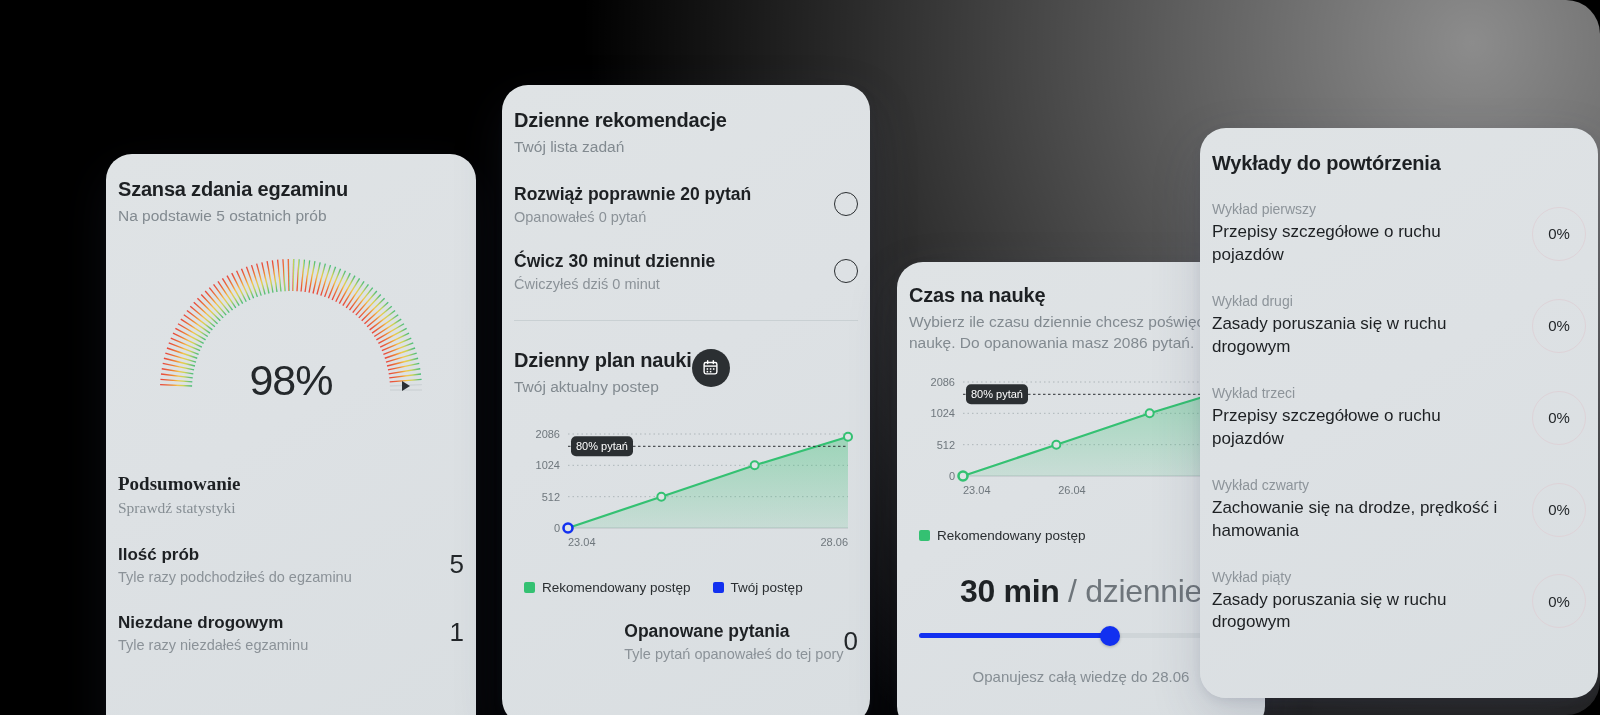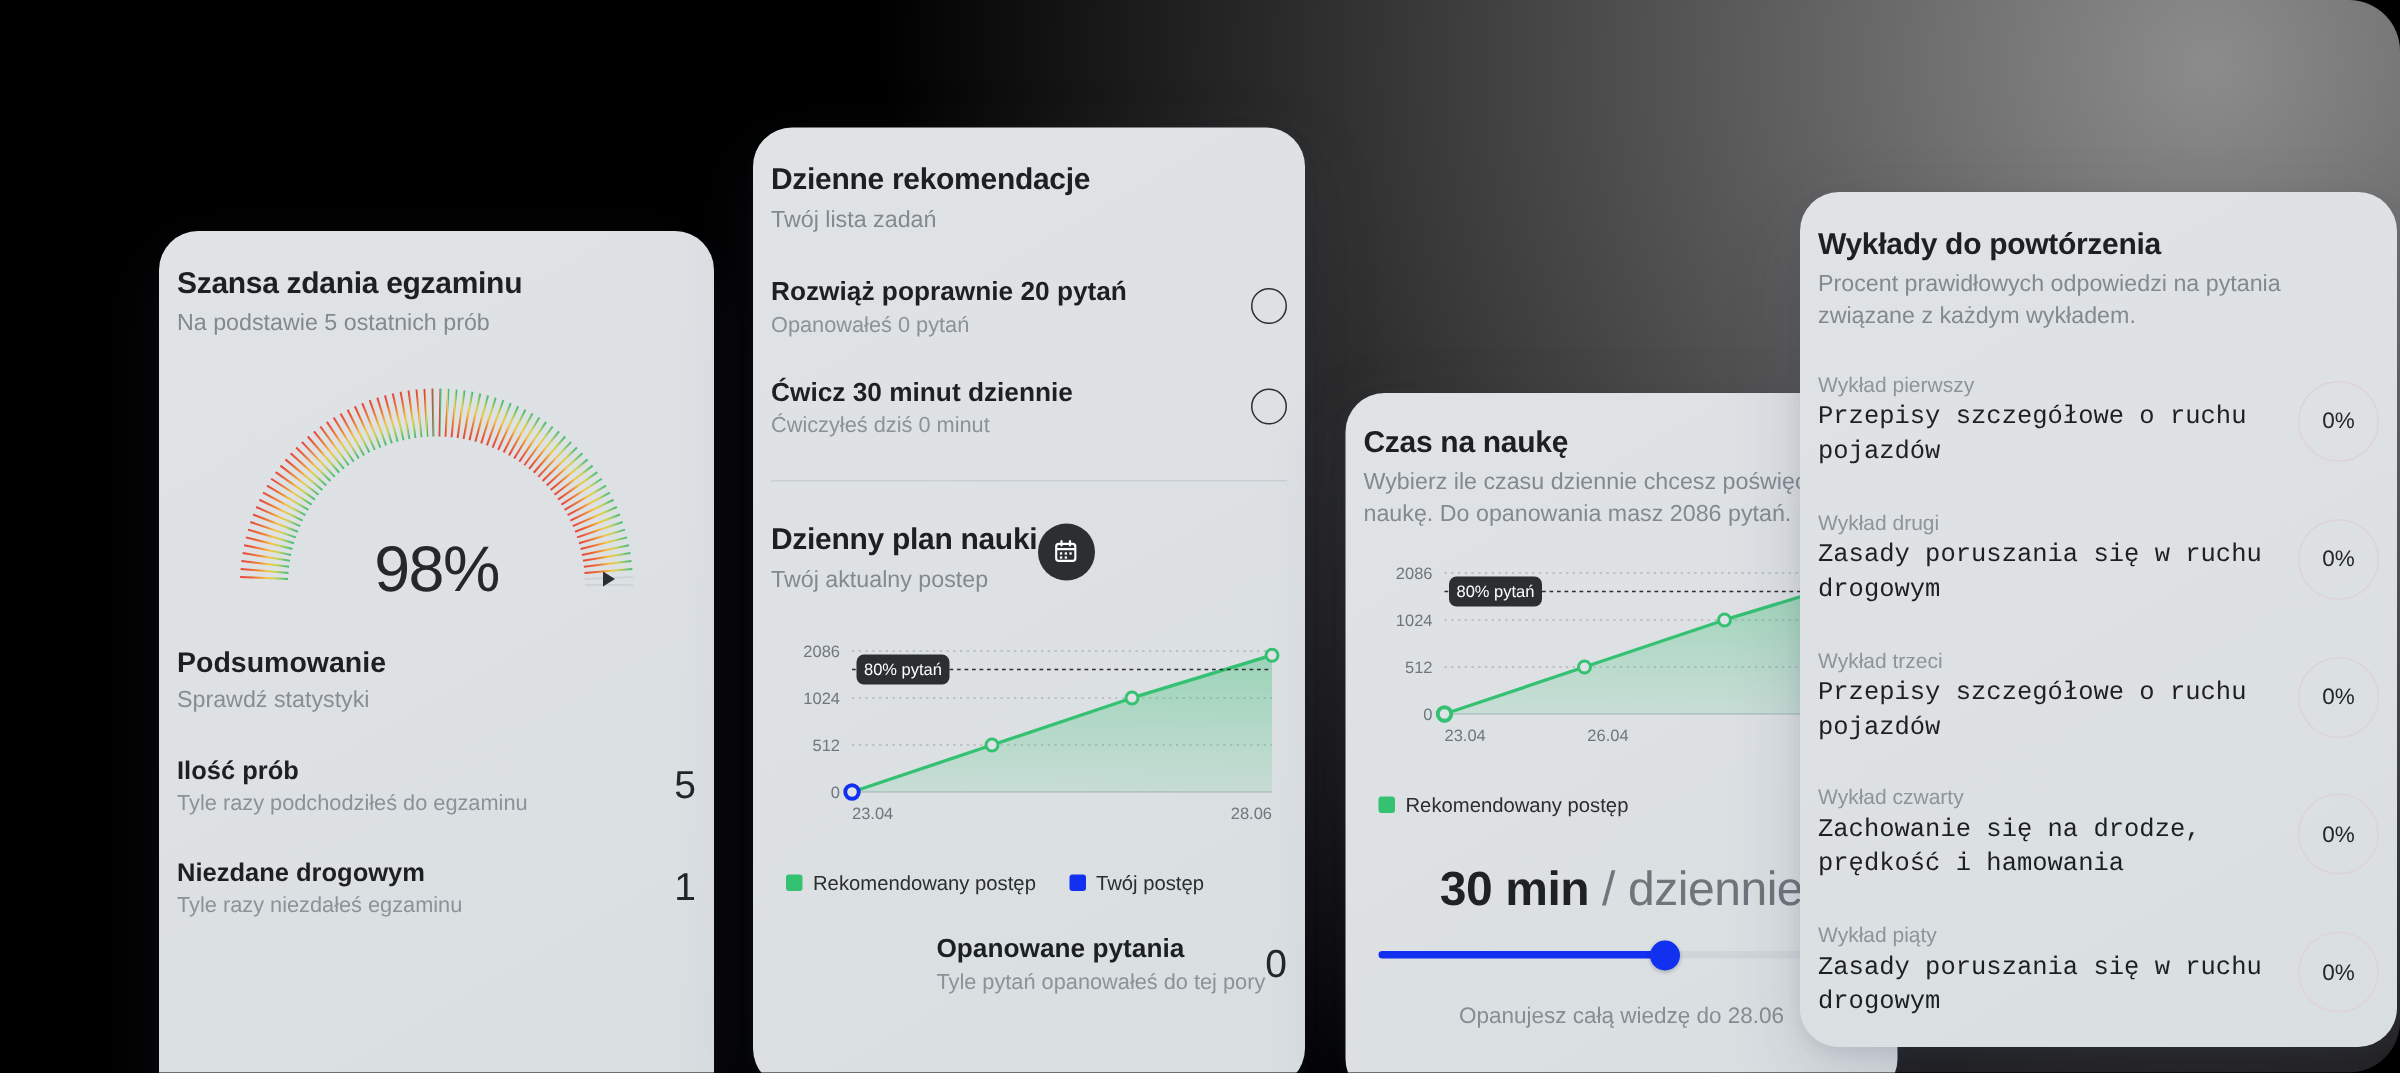--- a/index.html
+++ b/index.html
@@ -56,21 +56,21 @@
     font-size: 43px; font-weight: 400; color: #24282b; letter-spacing: -1px;
   }
   .gauge-needle {
     position: absolute; right: 16px; bottom: 6px;
     width: 0; height: 0;
     border-top: 5px solid transparent;
     border-bottom: 5px solid transparent;
     border-left: 8px solid #2b2f33;
   }
 
-  .sec-head { margin-top: 35px; }
+  .sec-head { margin-top: 76px; font-family: Liberation Serif, serif; }
   .sec-head .t { font-size: 19px; font-weight: 700; color: #1d2023; }
   .sec-head .s { font-size: 15.5px; color: #868e94; margin-top: 4px; }
 
   .stat-row {
     display: flex; align-items: center; justify-content: space-between;
     margin-top: 28px;
   }
   .stat-row .lbl .t { font-size: 17px; font-weight: 700; color: #1d2023; }
   .stat-row .lbl .s { font-size: 14.5px; color: #8b9298; margin-top: 4px; }
   .stat-row .val { font-size: 26px; color: #23272a; font-weight: 400; }
@@ -140,21 +140,21 @@
 
   
   #card4 { left: 1200px; top: 128px; width: 398px; height: 570px; }
   #card4 .hdr { padding-top: 24px; }
   .lec-row {
     display:flex; align-items:center; justify-content: space-between;
     margin-top: 26px; gap: 16px;
   }
   .lec-row .meta { flex: 1 1 auto; }
   .lec-row .k { font-size: 14px; color: #8d949a; }
-  .lec-row .n { font-size: 17px; color: #1d2023; margin-top: 4px; line-height: 1.35; font-family: Liberation Mono, monospace; }
+  .lec-row .n { font-size: 17px; color: #1d2023; margin-top: 4px; line-height: 1.35; }
   .lec-pct {
     flex: none; width: 54px; height: 54px; border-radius: 50%;
     border: 1.4px solid #ded3d8;
     display:flex; align-items:center; justify-content:center;
     font-size: 15px; color: #23272a;
   }
 </style>
 </head>
 <body>
 
@@ -432,21 +432,20 @@
       <div class="fill" id="sliderFill" style="width: 59%;"></div>
       <div class="knob" id="sliderKnob" style="left: calc(59% - 10px);"></div>
     </div>
 
     <div class="time-foot">Opanujesz całą wiedzę do 28.06</div>
   </div>
 
   <div class="card c4" id="card4">
     <div class="pad hdr">
       <div class="card-title">Wykłady do powtórzenia</div>
-      <div class="card-sub">Procent prawidłowych odpowiedzi na pytania związane z każdym wykładem.</div>
     </div>
     <div class="pad">
       <div class="lec-row">
         <div class="meta">
           <div class="k">Wykład pierwszy</div>
           <div class="n">Przepisy szczegółowe o ruchu pojazdów</div>
         </div>
         <div class="lec-pct">0%</div>
       </div>
       <div class="lec-row">

